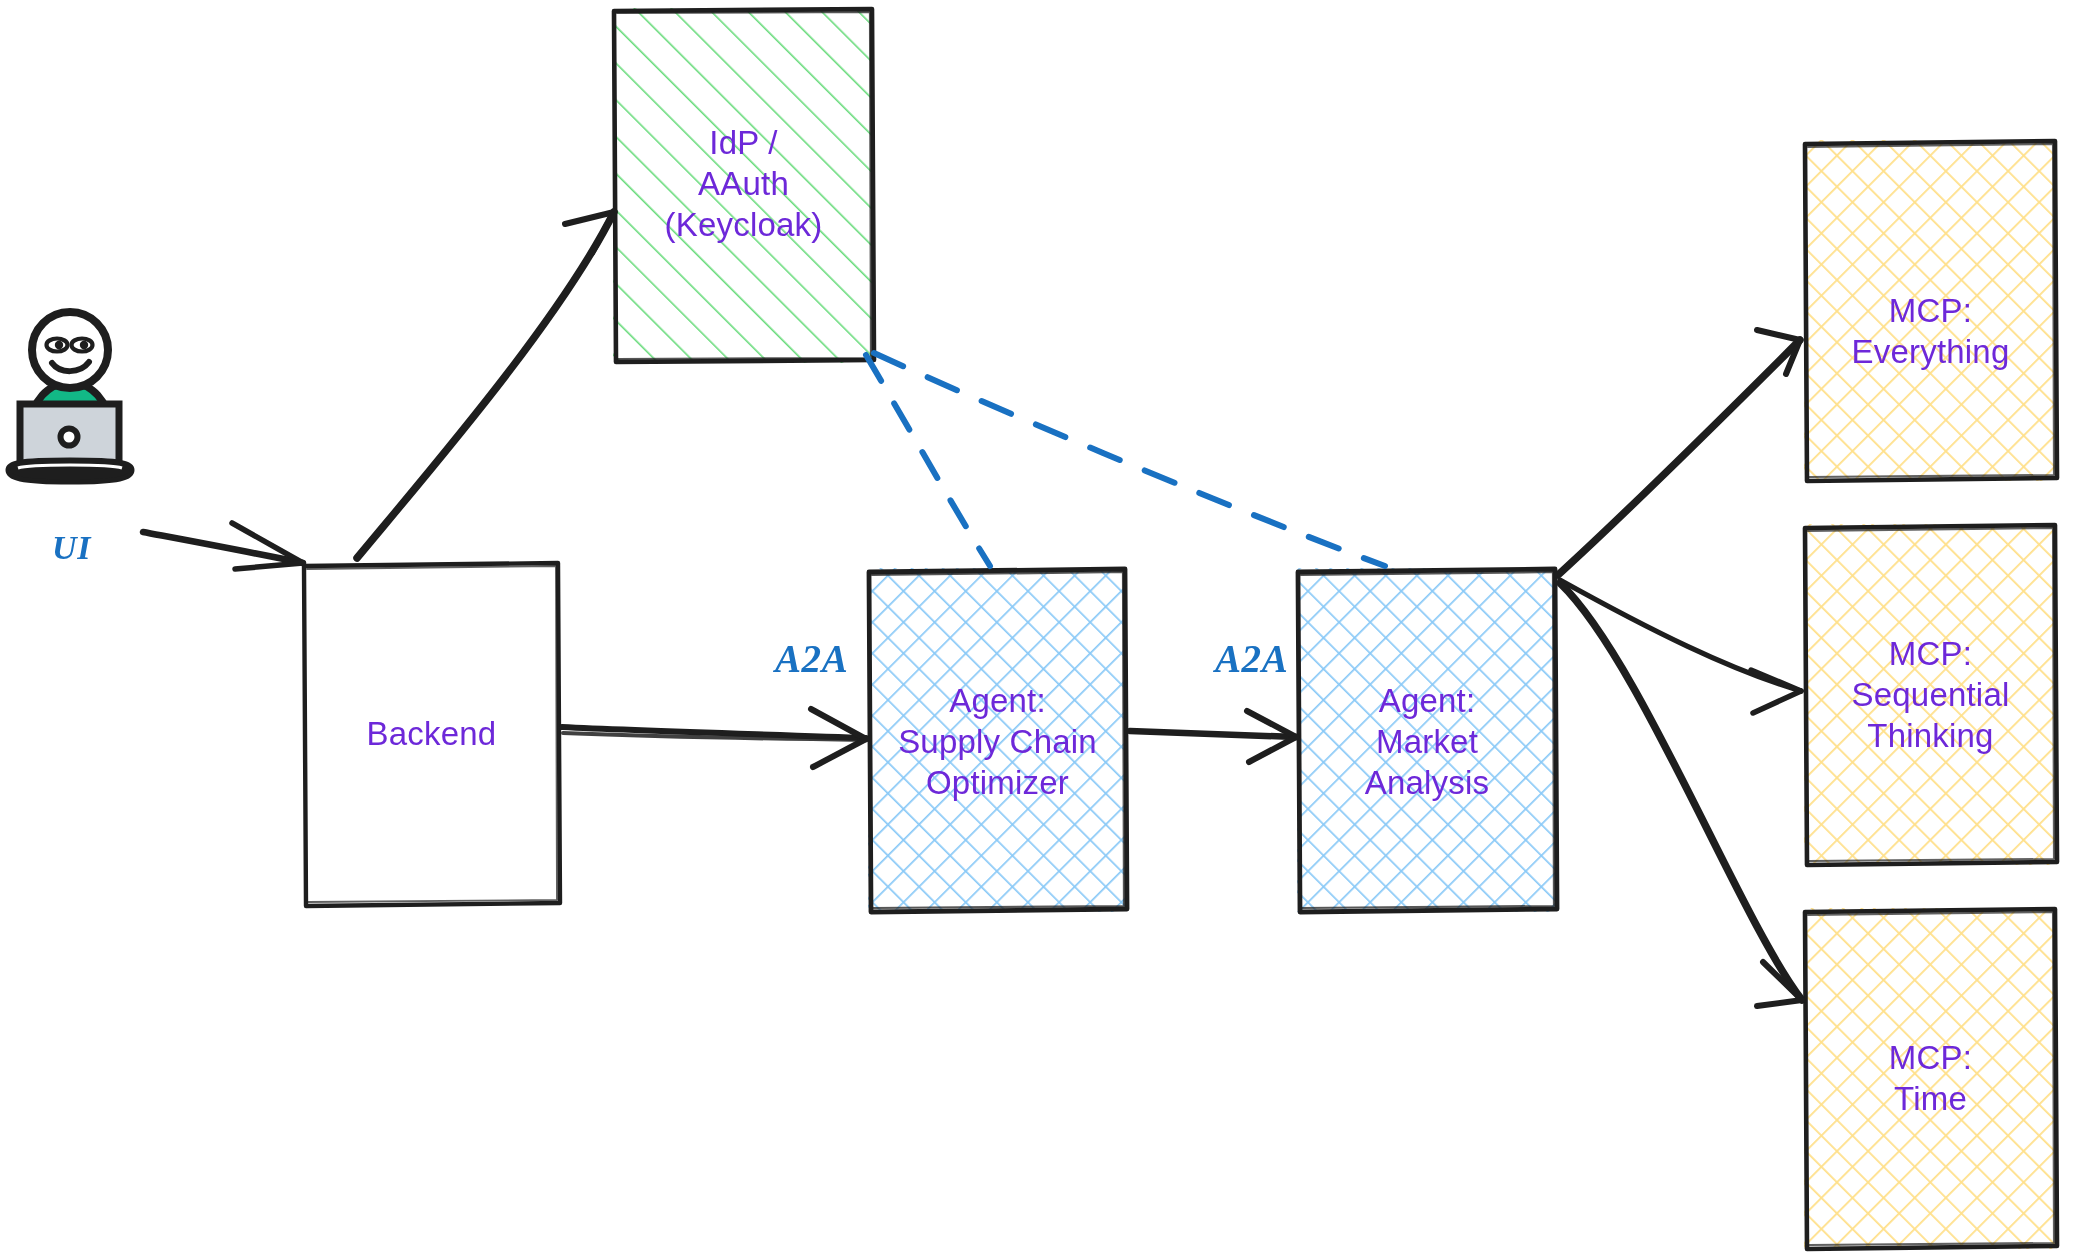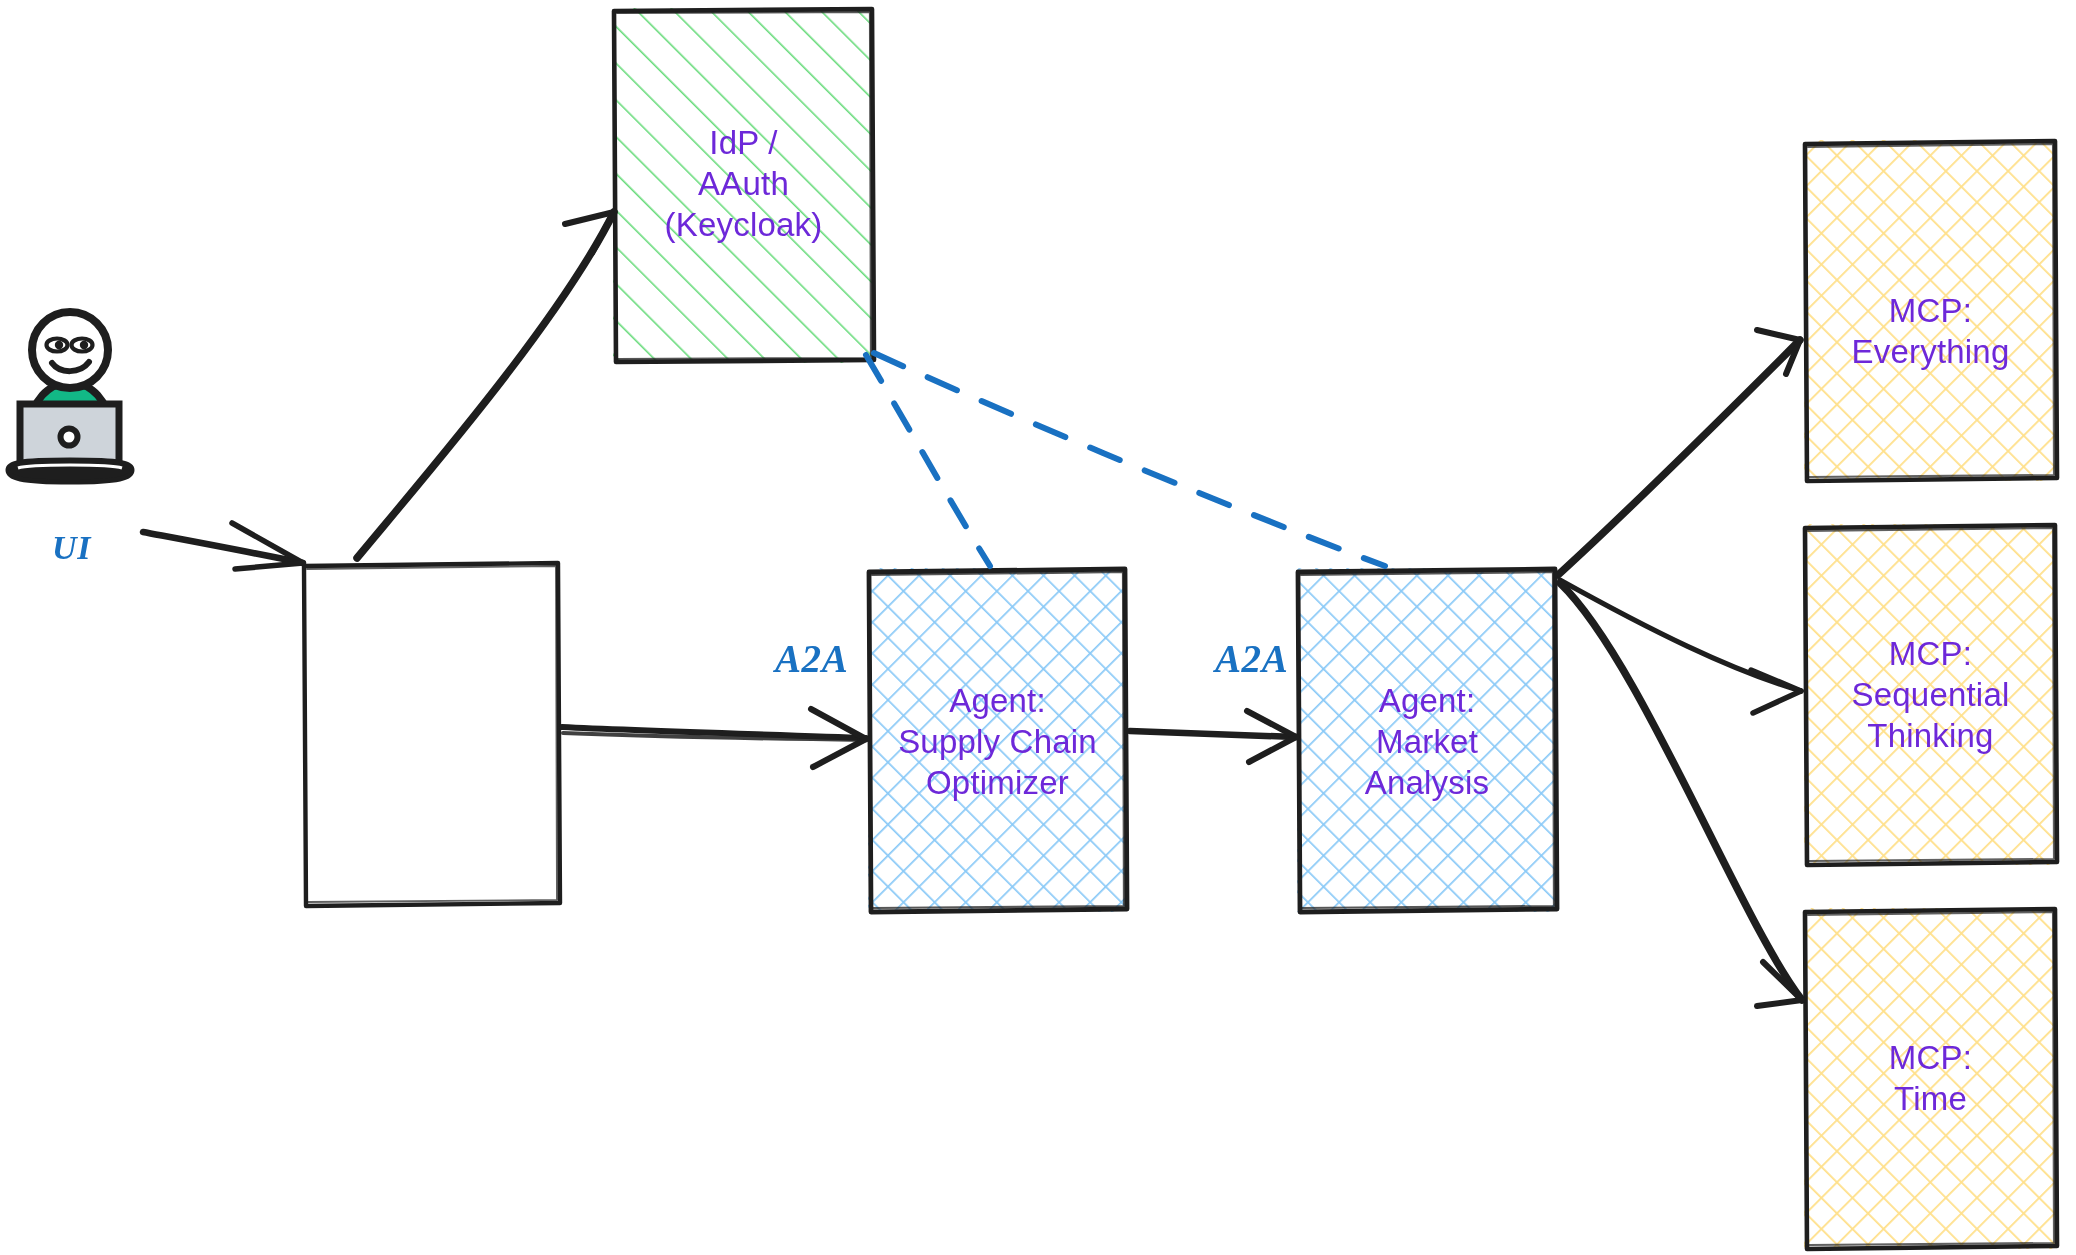--- a/index.html
+++ b/index.html
@@ -185,20 +185,21 @@
       <path d="M1560,583 C1640,660 1740,920 1802,1000" fill="none" stroke="#1e1e1e" stroke-width="7.5" stroke-linecap="round"></path>
       <path d="M1763,962 L1802,1000" fill="none" stroke="#1e1e1e" stroke-width="6" stroke-linecap="round"></path>
       <path d="M1757,1006 L1802,1000" fill="none" stroke="#1e1e1e" stroke-width="6" stroke-linecap="round"></path>
     </g>
   </svg>
 
   <div class="node-label" style="left:613px; top:122px; width:261px;">IdP /
 AAuth
 (Keycloak)</div>
 
+  <div class="node-label" style="left:303px; top:713px; width:257px;">Backend</div>
 
   <div class="node-label" style="left:858px; top:680px; width:279px;">Agent:
 Supply Chain
 Optimizer</div>
 
   <div class="node-label" style="left:1297px; top:680px; width:260px;">Agent:
 Market
 Analysis</div>
 
   <div class="node-label" style="left:1804px; top:290px; width:253px;">MCP:

